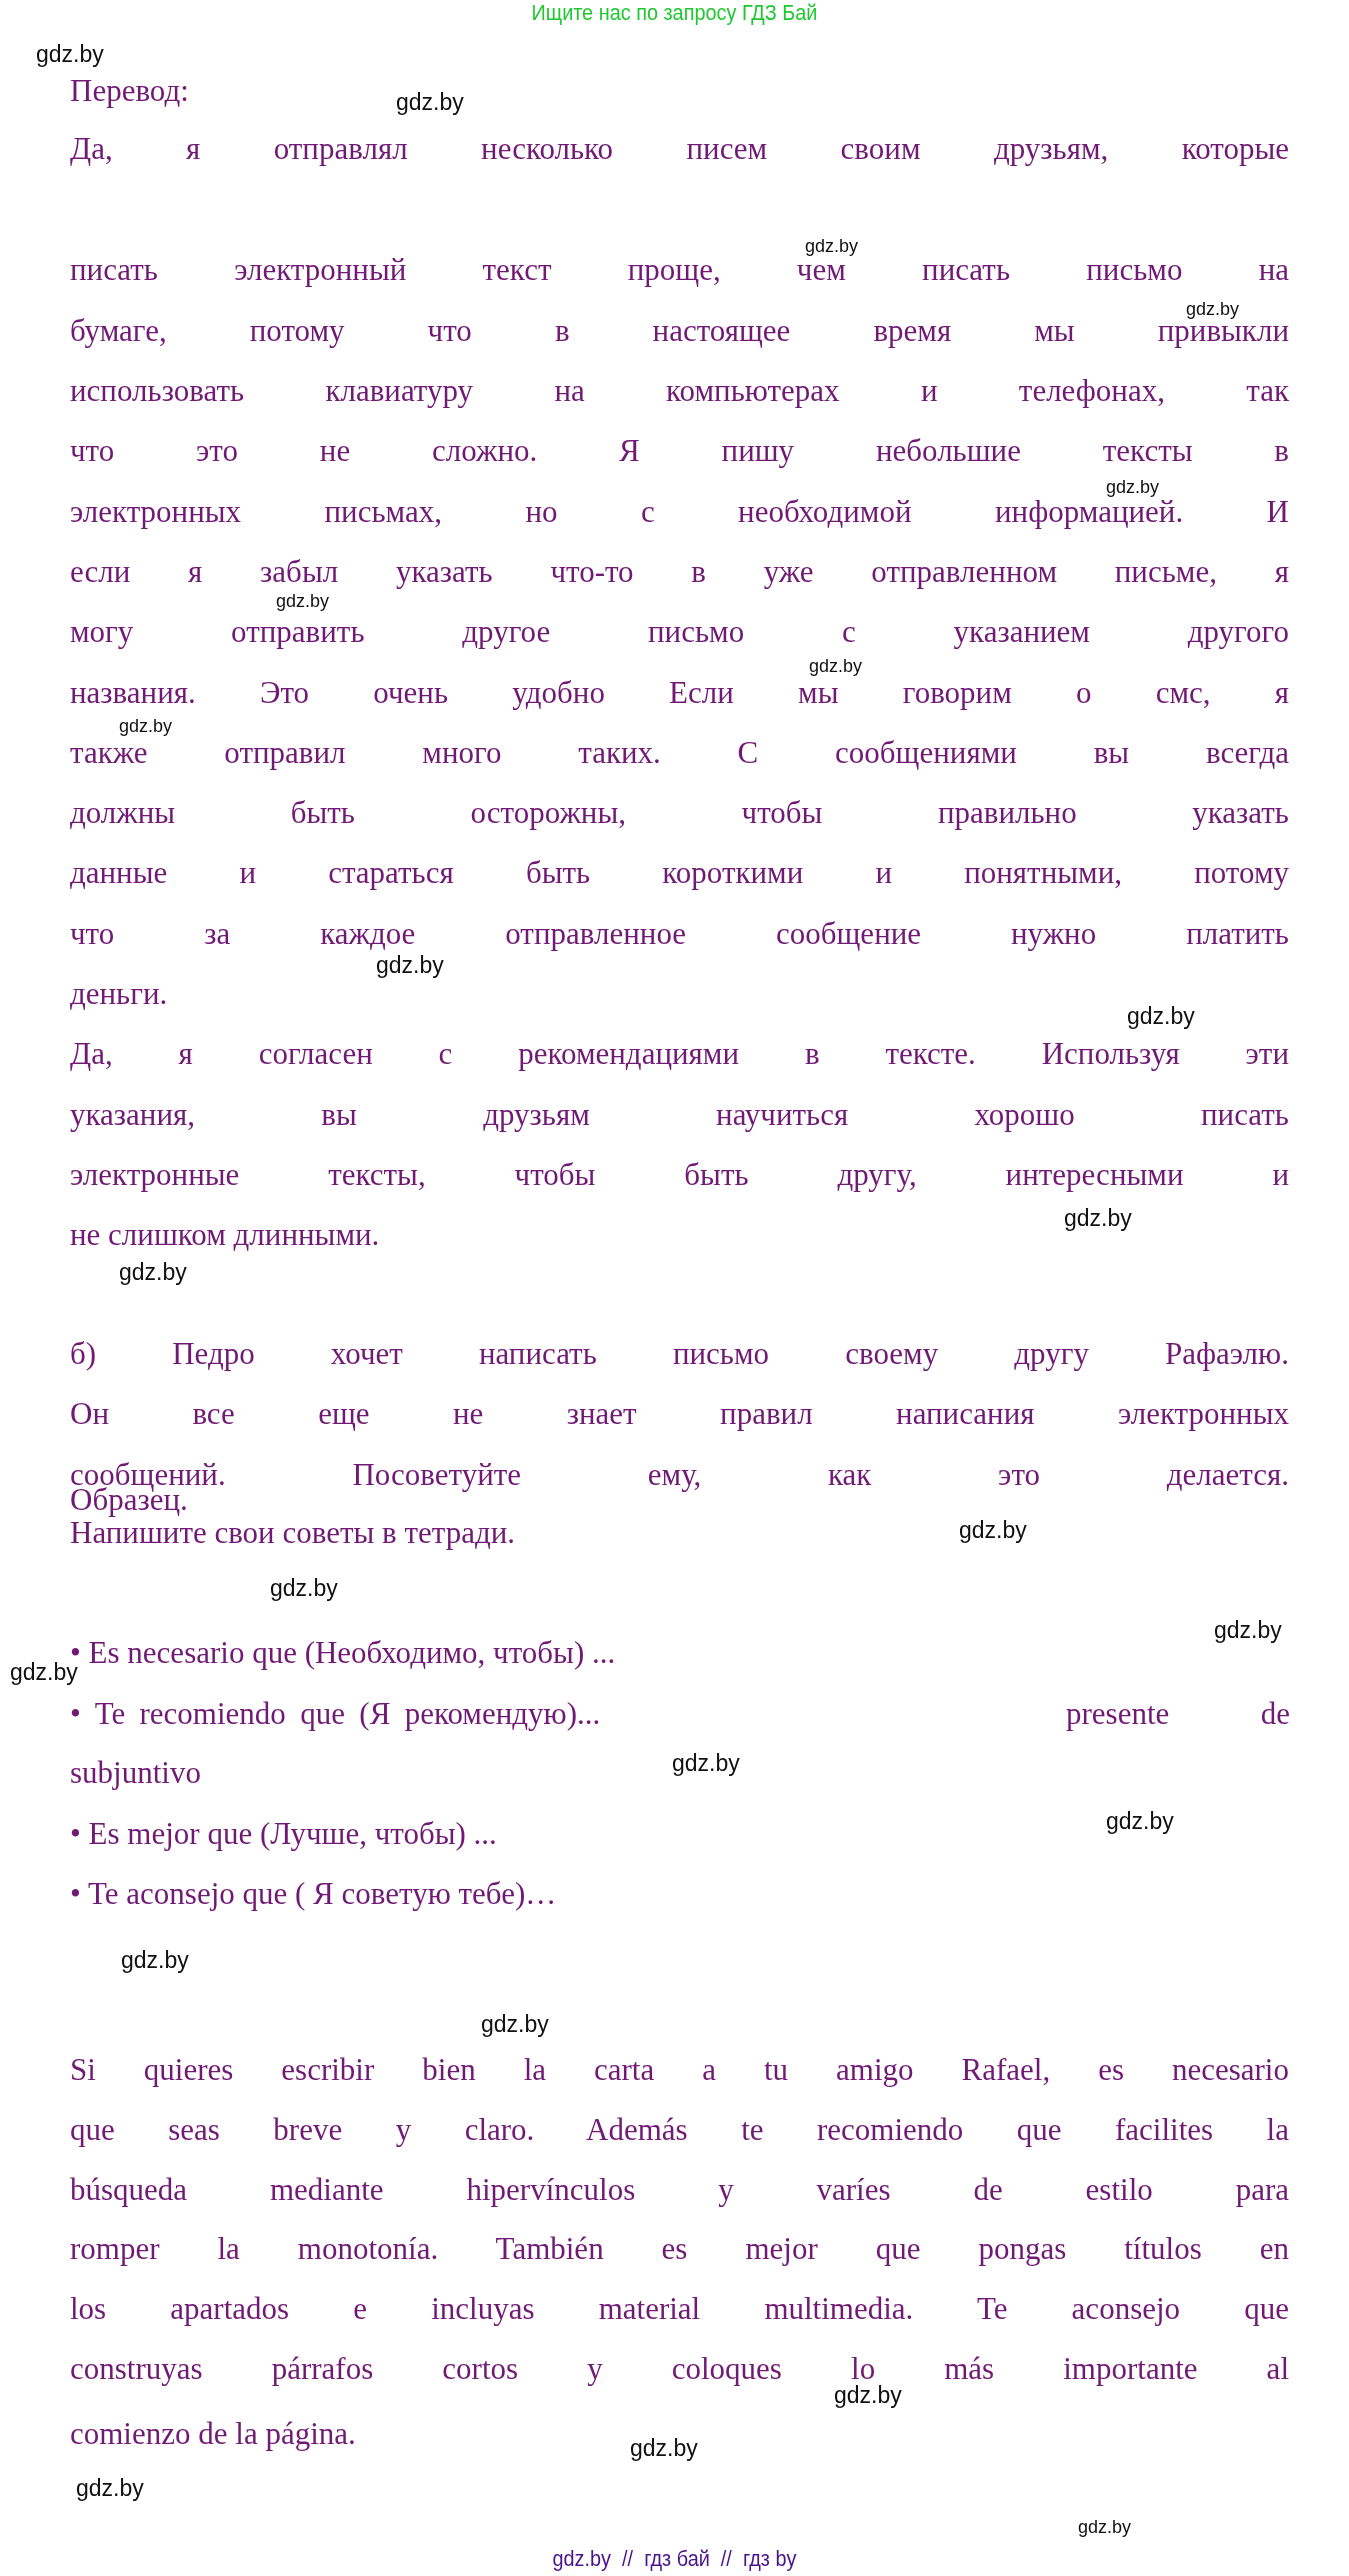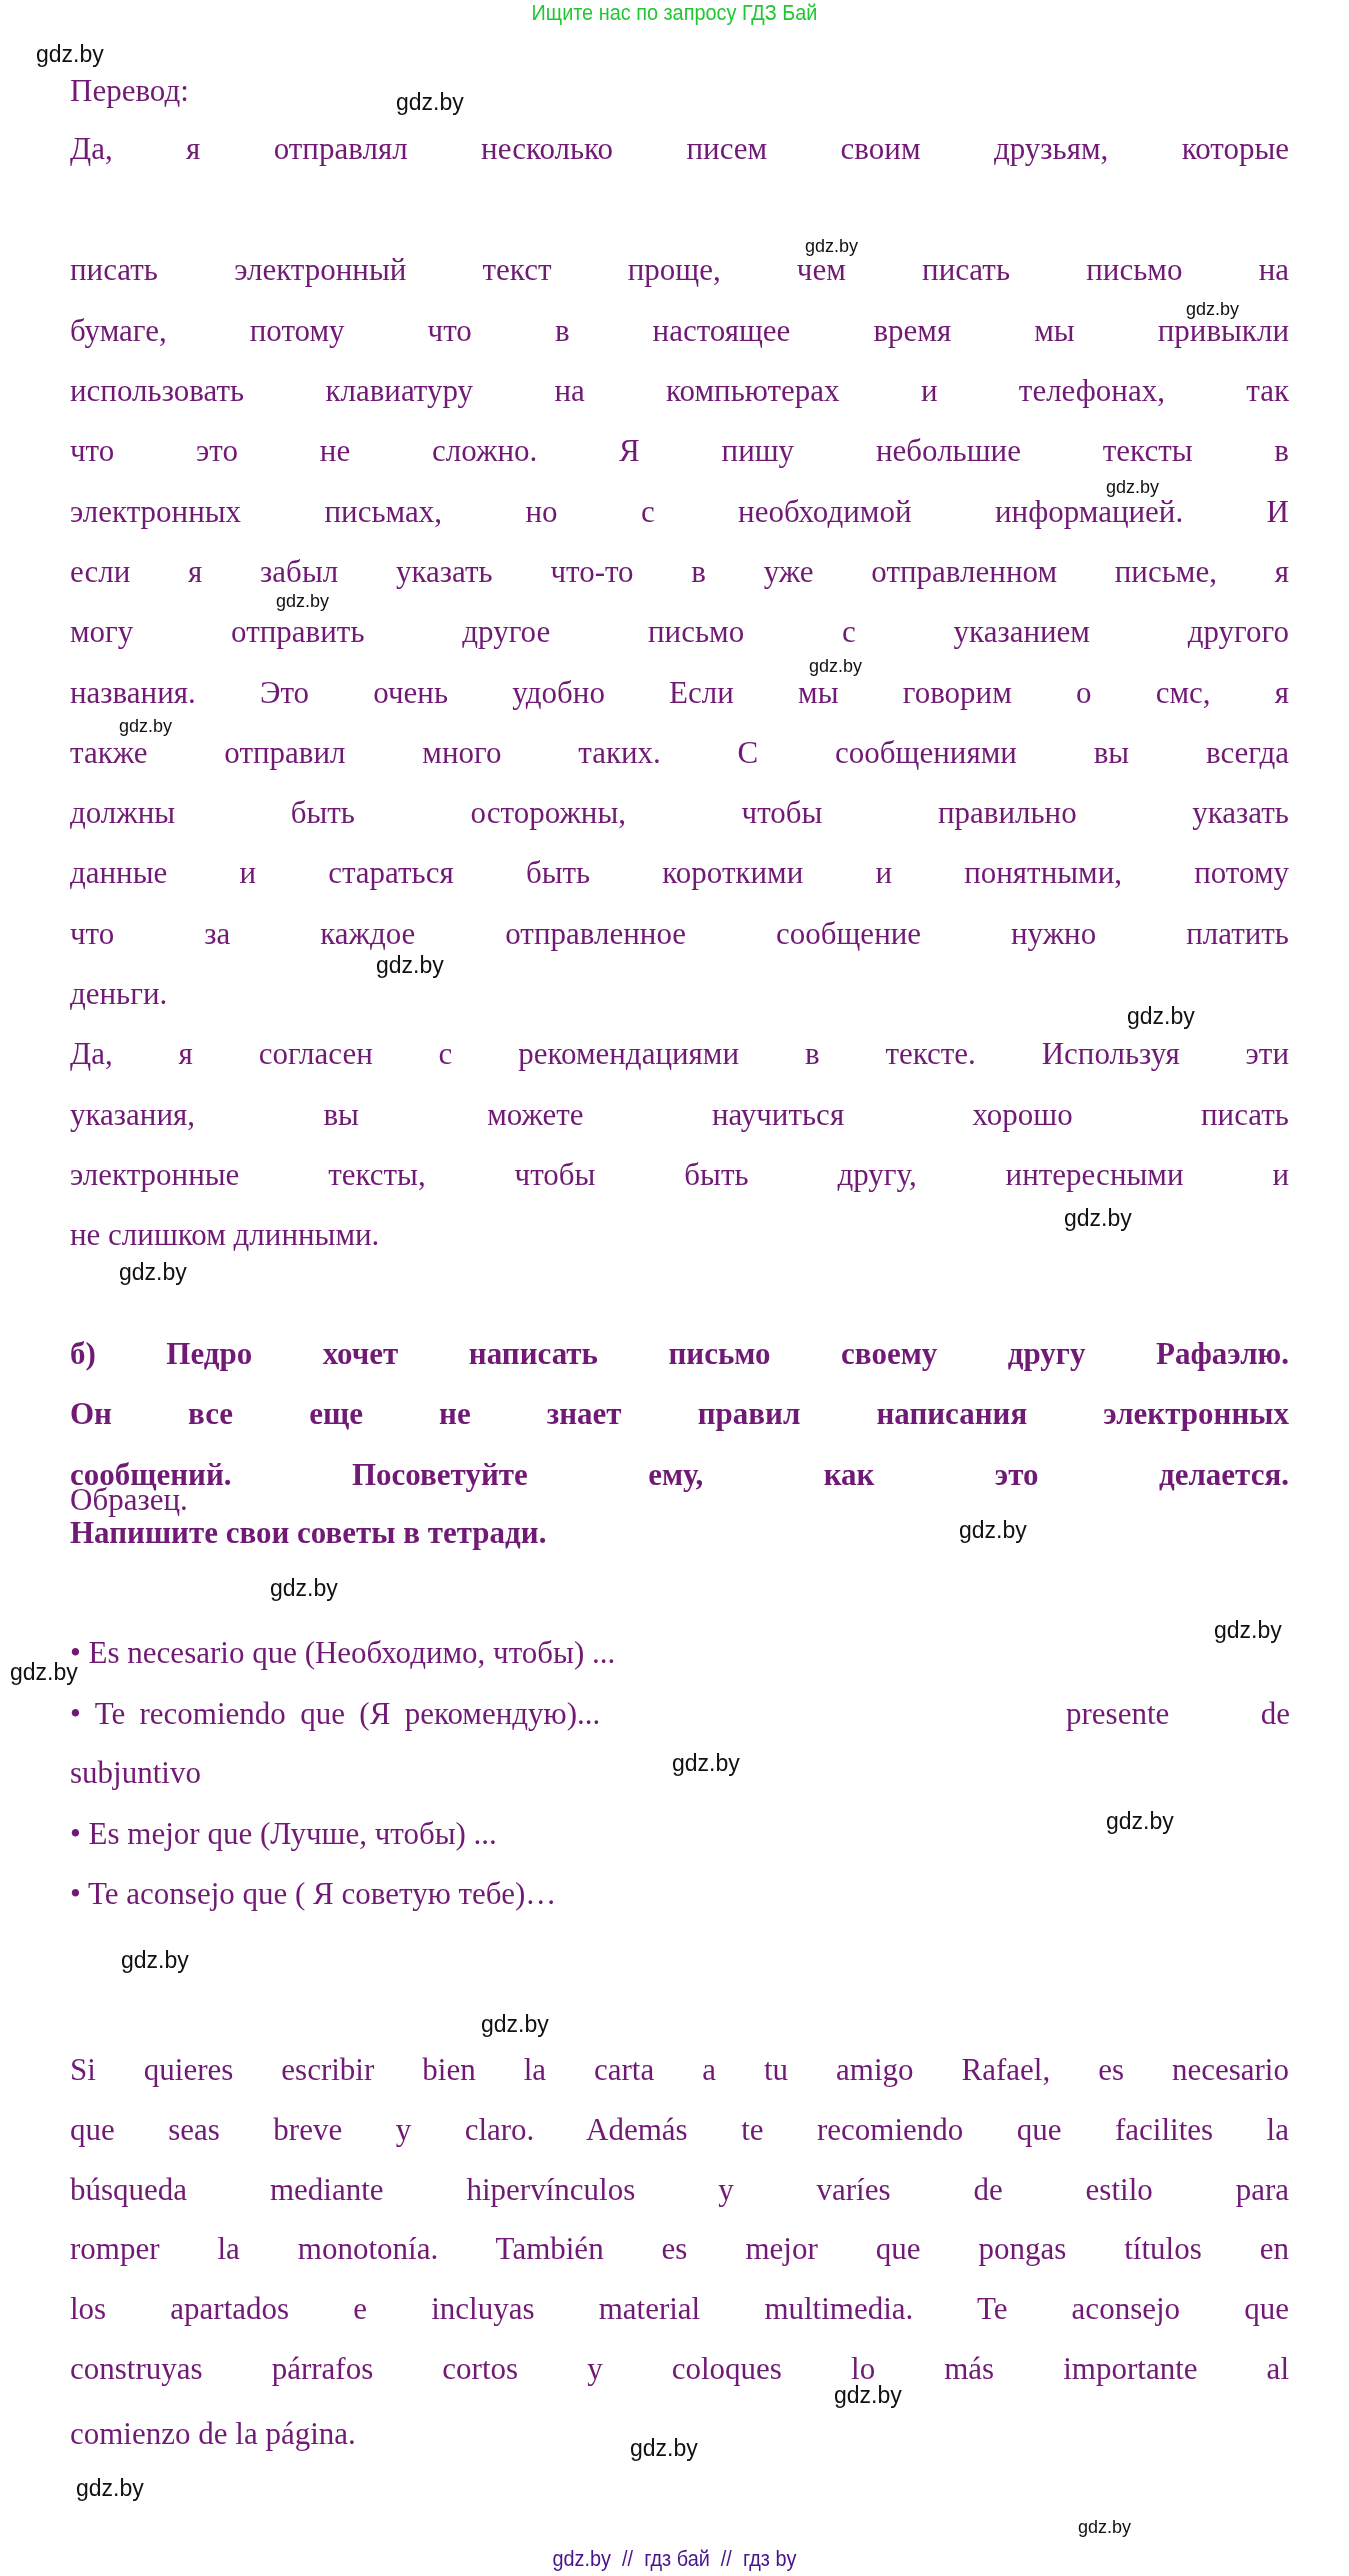--- a/index.html
+++ b/index.html
@@ -15,21 +15,21 @@
     font-family:"Liberation Sans", sans-serif; font-size:21.6px; line-height:25px;
     color:#4a148c; transform:scaleX(0.92); transform-origin:center top;
     white-space:pre;
   }
   .line {
     position:absolute; left:70px; width:1219px;
     font-family:"Liberation Serif", serif; font-size:31px; line-height:50px;
     color:#701a75; white-space:nowrap; height:50px;
   }
   .line.j { text-align:justify; text-align-last:justify; white-space:normal; }
-  .line.bold { font-weight:bold; }
+  .line.bold { font-weight:normal; }
   .wm {
     position:absolute; font-family:"Liberation Sans", sans-serif; color:#111;
     line-height:1; white-space:nowrap;
   }
   .wm.big { font-size:23px; }
   .wm.small { font-size:18px; }
 </style>
 </head>
 <body>
 
@@ -46,21 +46,21 @@
   <div class="line j" style="top:487px">электронных письмах, но с необходимой информацией. И</div>
   <div class="line j" style="top:547px">если я забыл указать что-то в уже отправленном письме, я</div>
   <div class="line j" style="top:607px">могу отправить другое письмо с указанием другого</div>
   <div class="line j" style="top:668px">названия. Это очень удобно Если мы говорим о смс, я</div>
   <div class="line j" style="top:728px">также отправил много таких. С сообщениями вы всегда</div>
   <div class="line j" style="top:788px">должны быть осторожны, чтобы правильно указать</div>
   <div class="line j" style="top:848px">данные и стараться быть короткими и понятными, потому</div>
   <div class="line j" style="top:909px">что за каждое отправленное сообщение нужно платить</div>
   <div class="line" style="top:969px">деньги.</div>
   <div class="line j" style="top:1029px">Да, я согласен с рекомендациями в тексте. Используя эти</div>
-  <div class="line j" style="top:1090px">указания, вы можете научиться хорошо писать</div>
+  <div class="line j" style="top:1090px">указания, вы друзьям научиться хорошо писать</div>
   <div class="line j" style="top:1150px">электронные тексты, чтобы быть другу, интересными и</div>
   <div class="line" style="top:1210px">не слишком длинными.</div>
 
   <div class="line j bold" style="top:1329px">б) Педро хочет написать письмо своему другу Рафаэлю.</div>
   <div class="line j bold" style="top:1389px">Он все еще не знает правил написания электронных</div>
   <div class="line j bold" style="top:1450px">сообщений. Посоветуйте ему, как это делается.</div>
   <div class="line bold" style="top:1508px">Напишите свои советы в тетради.</div>
 
   <div class="line" style="top:1475px">Образец.</div>
   <div class="line" style="top:1628px">• Es necesario que (Необходимо, чтобы) ...</div>

